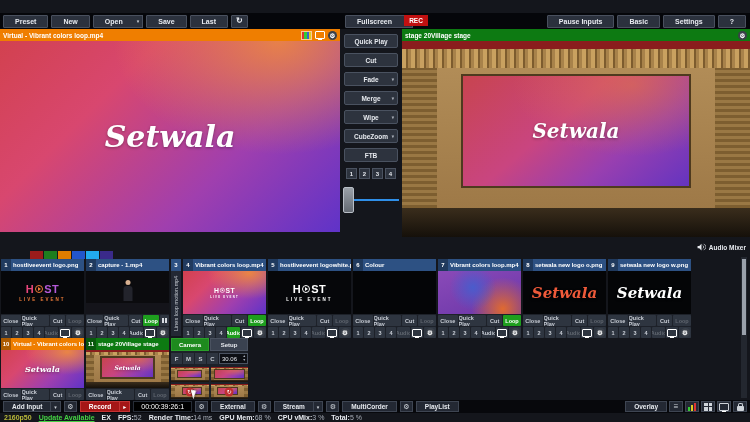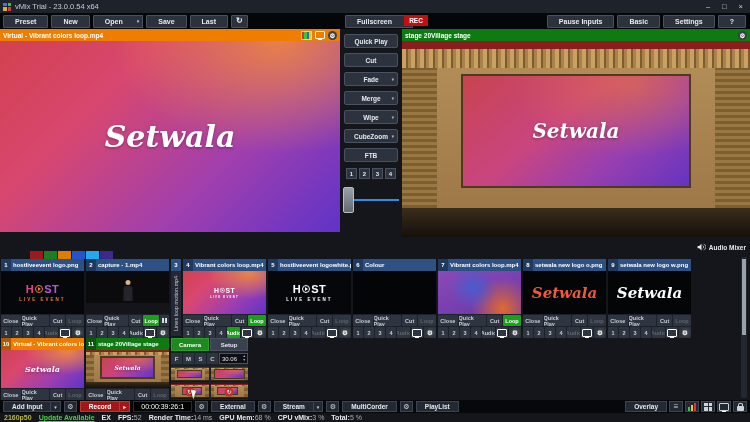--- a/index.html
+++ b/index.html
@@ -147,34 +147,20 @@
   .st-lab{color:#e8ebf0;font-weight:bold;}
   .st-val{color:#a8aeb8;margin-left:-4px;}
   .st-pair{display:flex;gap:4px;}
   .spk{display:inline-flex;}
 </style>
 </head>
 <body>
 
 <div class="app">
 
-  <div class="abs titlebar">
-    <span class="vlogo">
-      <i style="background:#3a78e8"></i>
-        <i style="background:#44c044"></i>
-        <i style="background:#e0b030"></i>
-        <i style="background:#d04040"></i>
-    </span>
-    <span>vMix Trial - 23.0.0.54 x64</span>
-    <span class="win-ctrls">
-      <span>–</span>
-      <span>□</span>
-      <span>×</span>
-    </span>
-  </div>
 
   <div class="abs menubar">
     <span class="mbtn">Preset</span>
     <span class="mbtn">New</span>
     <span class="mbtn">Open</span>
     <span class="seg-arrow">▾</span>
     <span class="mbtn">Save</span>
     <span class="mbtn">Last</span>
     <span class="mbtn icon">↻</span>
     <span class="fullscreen-group">

